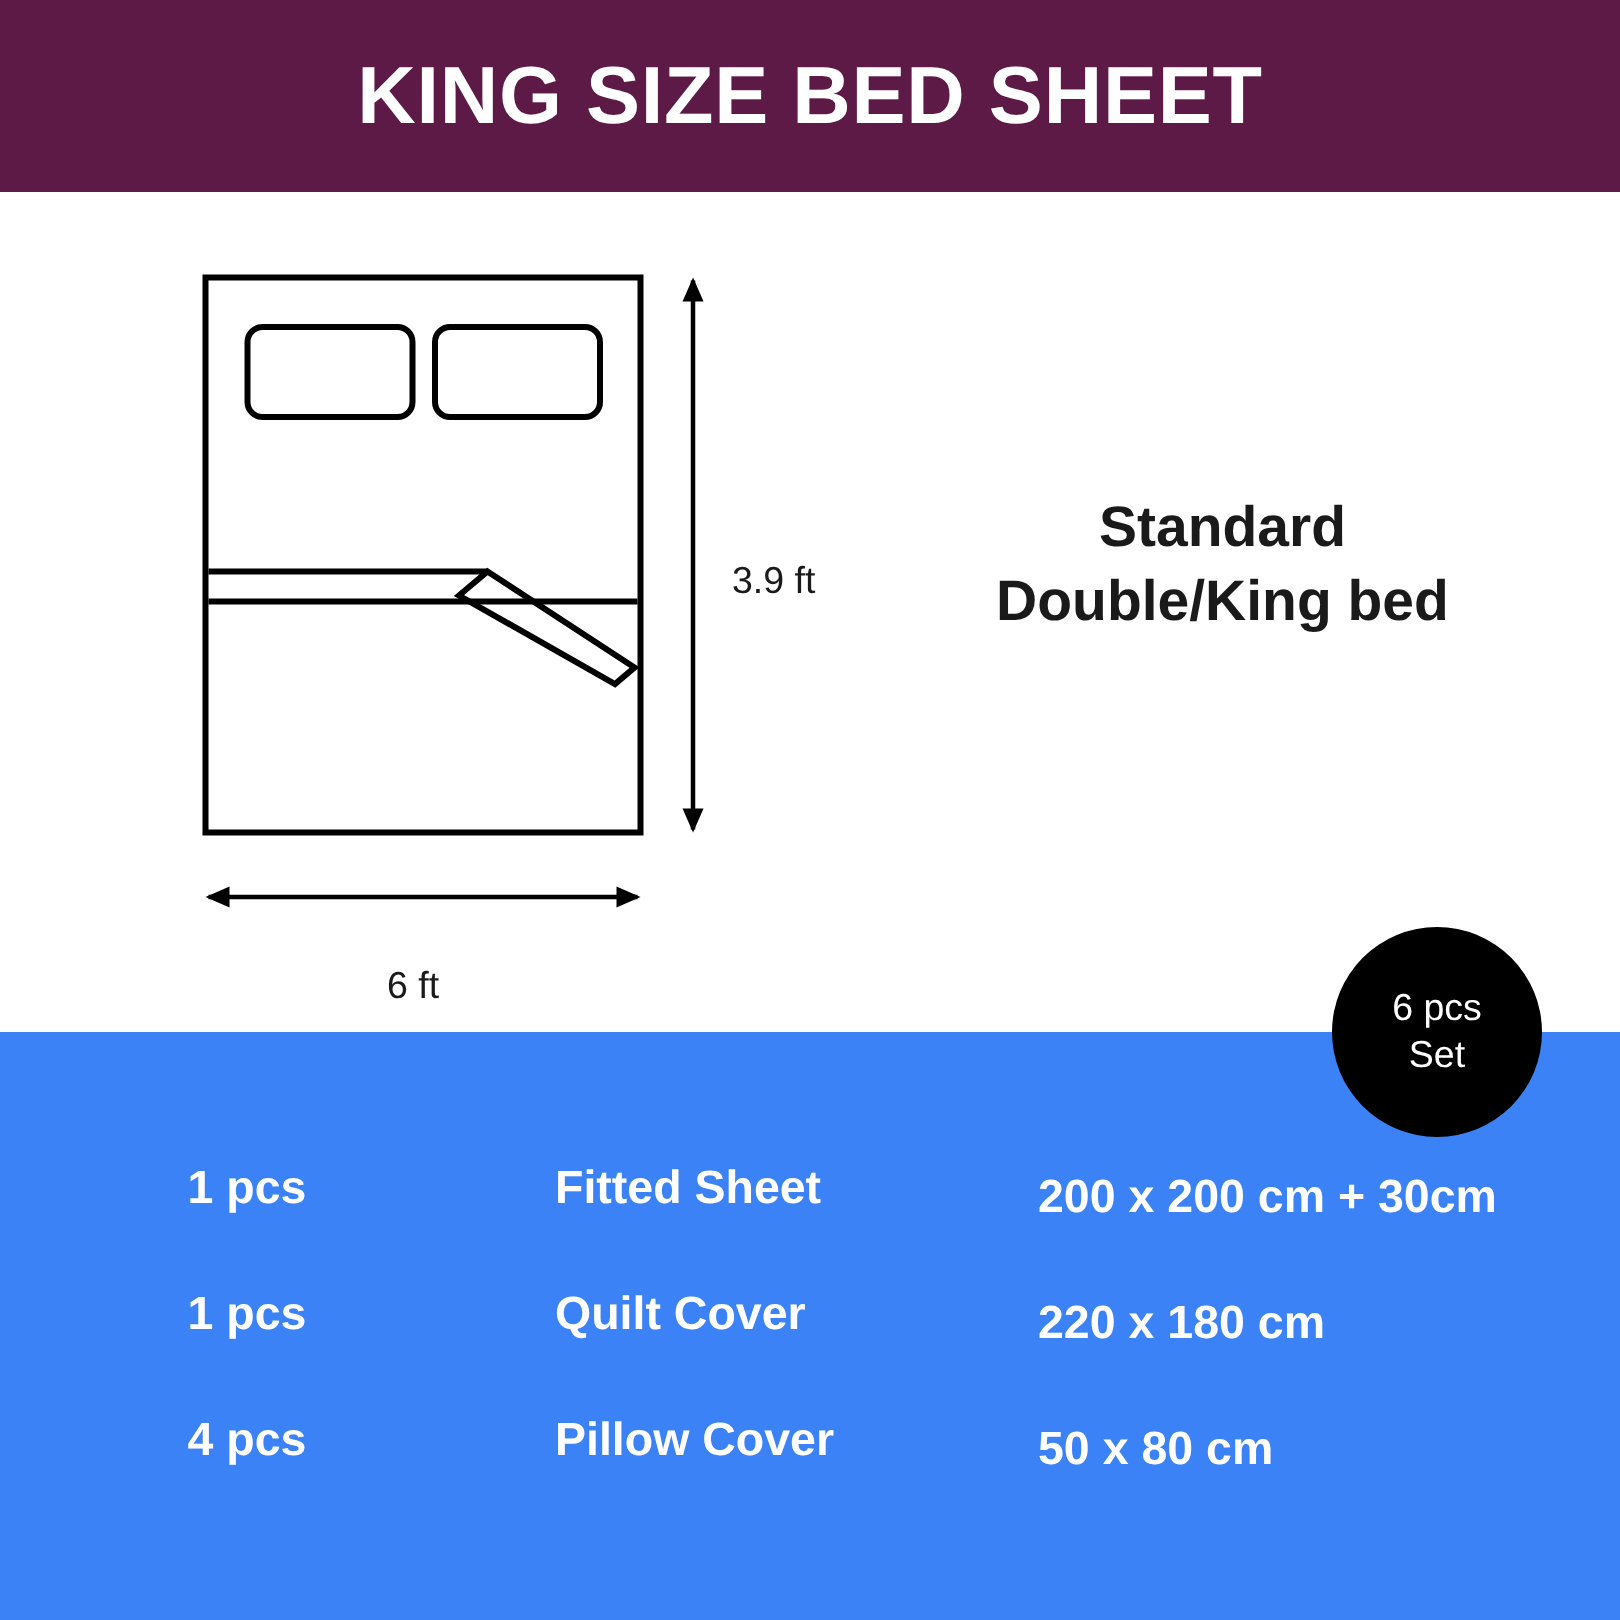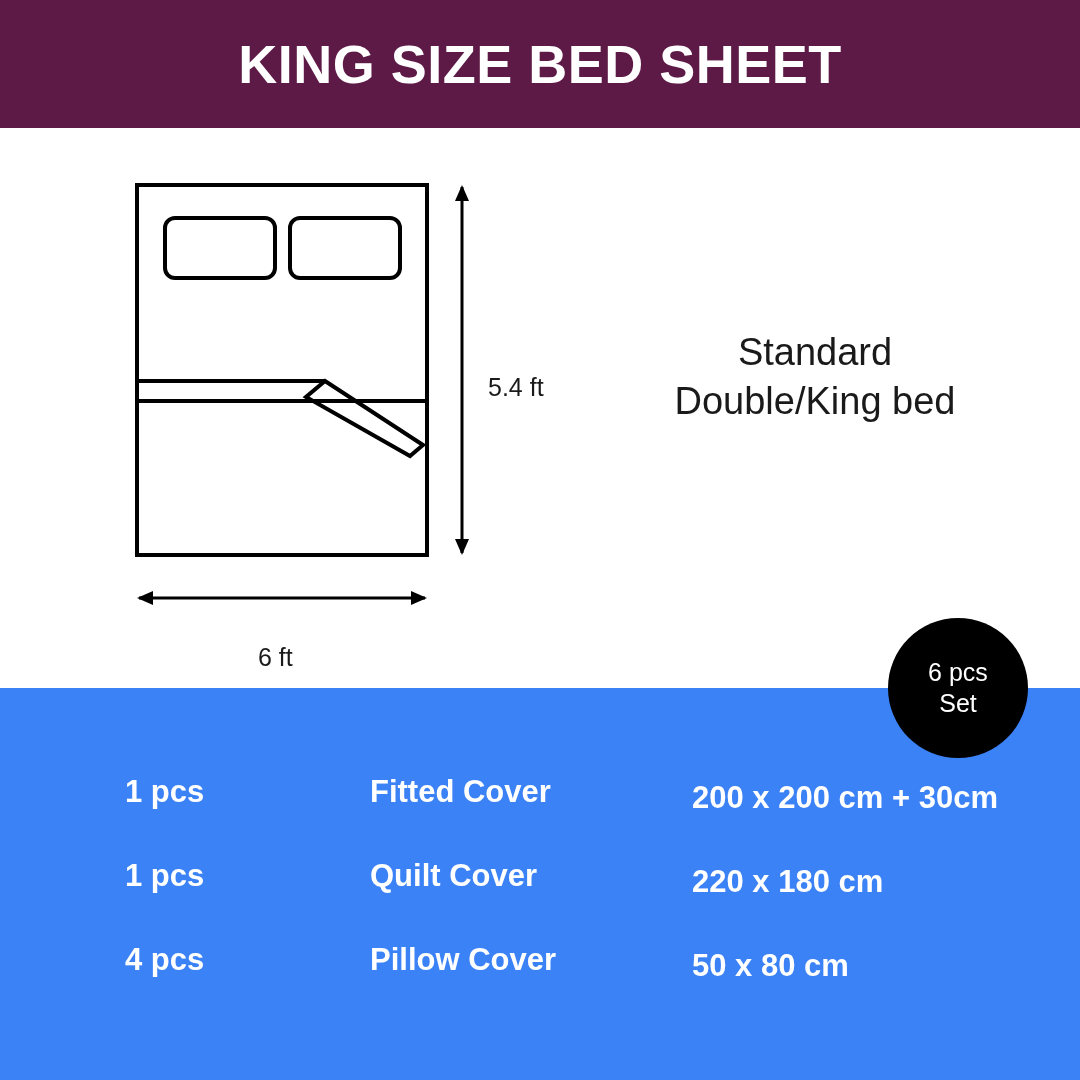--- a/index.html
+++ b/index.html
@@ -75,20 +75,21 @@
   .bed-caption {
     position: absolute;
     left: 600px;
     top: 200px;
     width: 430px;
     text-align: center;
     font-size: 38px;
     line-height: 1.3;
     color: #1a1a1a;
     font-family: "Liberation Sans", sans-serif;
+    font-weight: bold;
   }
 
   
   .bottom-panel {
     position: absolute;
     left: 0;
     top: 688px;
     width: 1080px;
     height: 408px;
     background: #3b82f6;
@@ -166,34 +167,34 @@
 
       <line x1="352" y1="14" x2="352" y2="380" stroke="#000000" stroke-width="3"></line>
       <path d="M 352 12 L 345 28 L 359 28 Z" fill="#000000"></path>
       <path d="M 352 382 L 345 366 L 359 366 Z" fill="#000000"></path>
 
       <line x1="29" y1="425" x2="315" y2="425" stroke="#000000" stroke-width="3"></line>
       <path d="M 27 425 L 43 418 L 43 432 Z" fill="#000000"></path>
       <path d="M 317 425 L 301 418 L 301 432 Z" fill="#000000"></path>
     </svg>
 
-    <div class="label-height">5.4 ft</div>
+    <div class="label-height">3.9 ft</div>
     <div class="label-width">6 ft</div>
 
     <div class="bed-caption">
       <div>Standard</div>
       <div>Double/King bed</div>
     </div>
   </div>
 
   <div class="bottom-panel">
 
     <div class="spec-row row-0">
       <span class="qty">1 pcs</span>
-      <span class="item">Fitted Cover</span>
+      <span class="item">Fitted Sheet</span>
       <span class="size">200 x 200 cm + 30cm</span>
     </div>
 
     <div class="spec-row row-1">
       <span class="qty">1 pcs</span>
       <span class="item">Quilt Cover</span>
       <span class="size">220 x 180 cm</span>
     </div>
 
     <div class="spec-row row-2">

